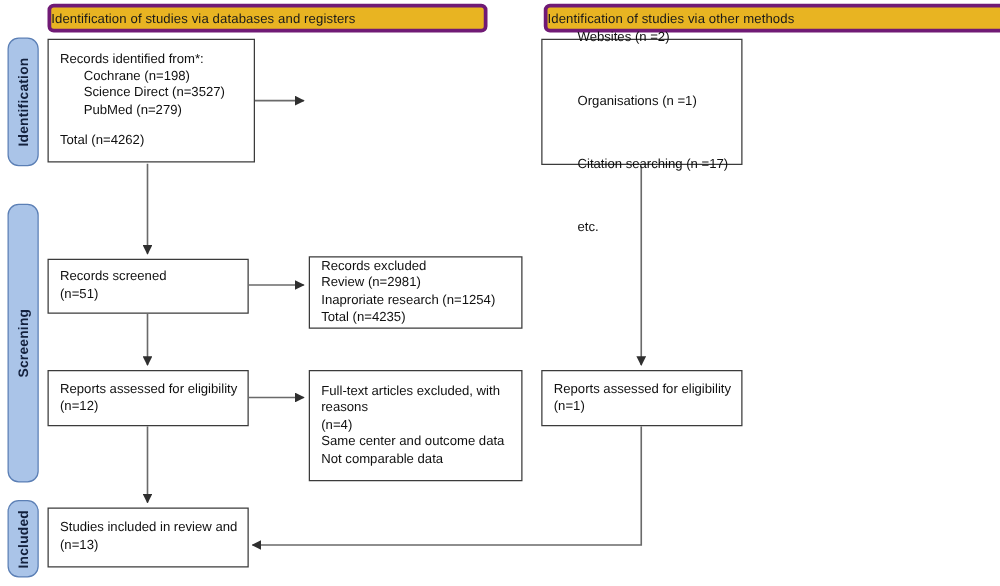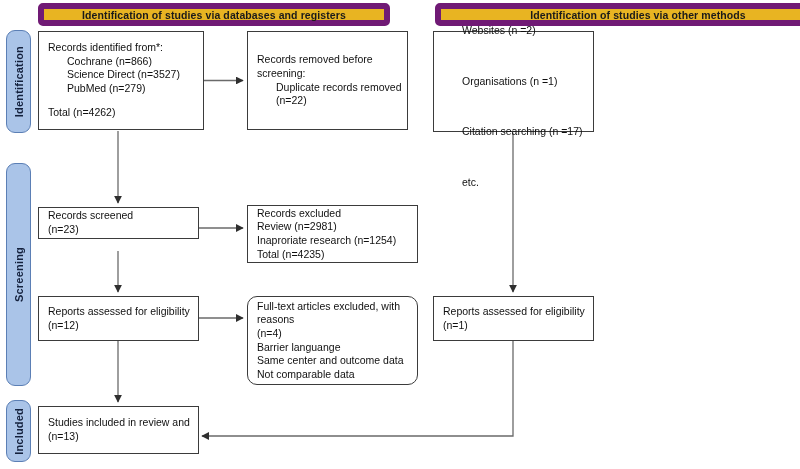--- a/index.html
+++ b/index.html
@@ -21,27 +21,27 @@
     top: 0;
     width: 800px;
     height: 469px;
   }
 
   
   .header-bar {
     position: absolute;
     box-sizing: border-box;
     background: #e8b422;
-    border: 6px solid #701a75;
+    border: 3px solid #701a75;
     border-radius: 5px;
     display: flex;
     align-items: center;
-    justify-content: center;
+    justify-content: flex-start;
     font-size: 10.5px;
-    font-weight: bold;
+    font-weight: normal;
     color: #1a1a1a;
     letter-spacing: 0.1px;
     white-space: nowrap;
   }
 
   
   .stage-band {
     position: absolute;
     box-sizing: border-box;
     background: #aac4e8;
@@ -124,64 +124,57 @@
   </div>
   <div class="stage-band" style="left:6px; top:163px; width:25px; height:223px;">
     <span>Screening</span>
   </div>
   <div class="stage-band" style="left:6px; top:400px; width:25px; height:62px;">
     <span>Included</span>
   </div>
 
   <div class="flow-box" style="left:38px; top:31px; width:166px; height:99px;">
     <div class="line">Records identified from*:</div>
-    <div class="line indent">Cochrane (n=866)</div>
+    <div class="line indent">Cochrane (n=198)</div>
     <div class="line indent">Science Direct (n=3527)</div>
     <div class="line indent">PubMed (n=279)</div>
     <div class="spacer"></div>
     <div class="line">Total (n=4262)</div>
   </div>
 
-  <div class="flow-box" style="left:247px; top:31px; width:161px; height:99px;">
-    <div class="line">Records removed before</div>
-    <div class="line">screening:</div>
-    <div class="line indent">Duplicate records removed</div>
-    <div class="line indent">(n=22)</div>
-  </div>
 
   <div class="flow-box" style="left:433px; top:31px; width:161px; height:101px;gap:37px;">
     <div class="line">Records identified from:</div>
     <div class="line indent">Websites (n =2)</div>
     <div class="line indent">Organisations (n =1)</div>
     <div class="line indent">Citation searching (n =17)</div>
     <div class="line indent">etc.</div>
   </div>
 
-  <div class="flow-box" style="left:38px; top:207px; width:161px; height:32px;">
+  <div class="flow-box" style="left:38px; top:207px; width:161px; height:44px;">
     <div class="line">Records screened</div>
-    <div class="line">(n=23)</div>
+    <div class="line">(n=51)</div>
   </div>
 
   <div class="flow-box" style="left:247px; top:205px; width:171px; height:58px;">
     <div class="line">Records excluded</div>
     <div class="line">Review (n=2981)</div>
     <div class="line">Inaproriate research (n=1254)</div>
     <div class="line">Total (n=4235)</div>
   </div>
 
   <div class="flow-box" style="left:38px; top:296px; width:161px; height:45px;">
     <div class="line">Reports assessed for eligibility</div>
     <div class="line">(n=12)</div>
   </div>
 
-  <div class="flow-box" style="left:247px; top:296px; width:171px; height:89px;border-radius:10px;">
+  <div class="flow-box" style="left:247px; top:296px; width:171px; height:89px;">
     <div class="line">Full-text articles excluded, with</div>
     <div class="line">reasons</div>
     <div class="line">(n=4)</div>
-    <div class="line">Barrier languange</div>
     <div class="line">Same center and outcome data</div>
     <div class="line">Not comparable data</div>
   </div>
 
   <div class="flow-box" style="left:433px; top:296px; width:161px; height:45px;">
     <div class="line">Reports assessed for eligibility</div>
     <div class="line">(n=1)</div>
   </div>
 
   <div class="flow-box" style="left:38px; top:406px; width:161px; height:48px;justify-content:center;">

